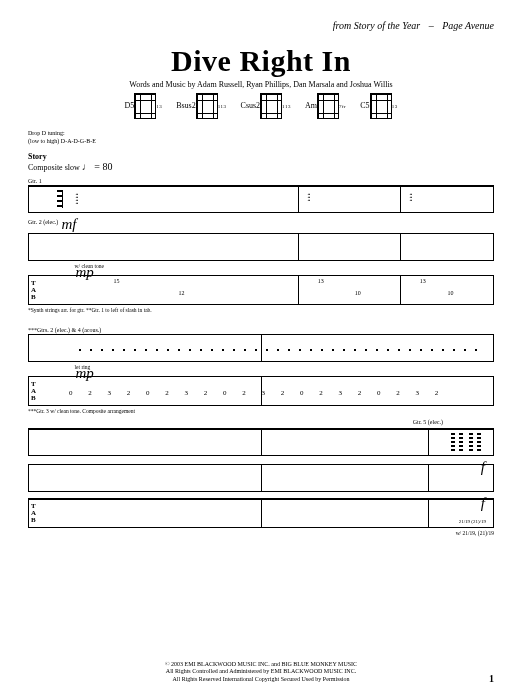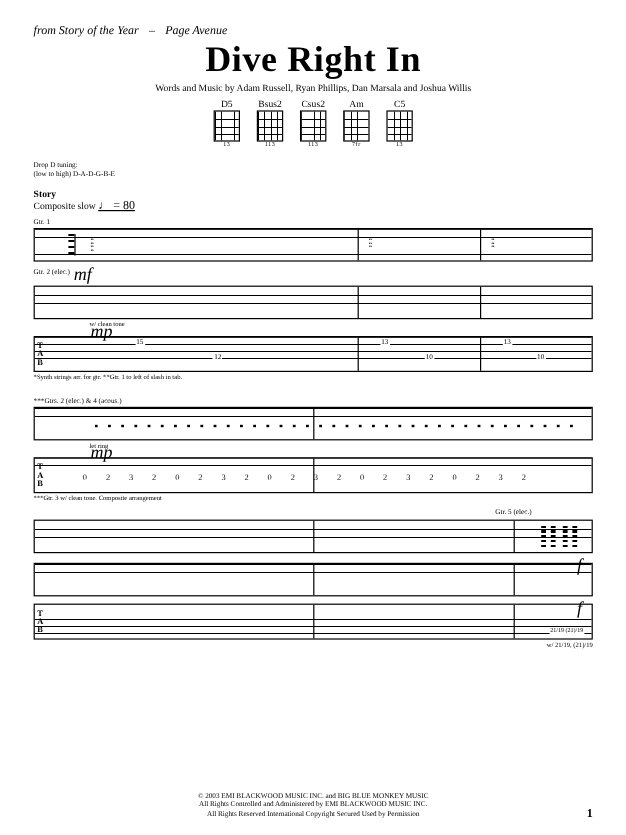--- a/index.html
+++ b/index.html
@@ -6,39 +6,39 @@
   body {
     width: 522px;
     height: 696px;
     background: #fff;
     font-family: Georgia, 'Times New Roman', serif;
     color: #000;
     position: relative;
     padding: 20px 28px 18px 28px;
     font-size: 8px;
   }
-  .source-line { text-align: left; font-size: 10px; font-style: italic; margin-bottom: 2px; }
+  .source-line { text-align: right; font-size: 10px; font-style: italic; margin-bottom: 13px; }
   .source-line .dash { font-style: normal; margin: 0 6px; }
   .title { text-align: center; font-size: 30px; font-weight: bold; margin-bottom: 2px; letter-spacing: 0.5px; }
   .credits { text-align: center; font-size: 8px; margin-bottom: 4px; }
   .chord-row { display: flex; justify-content: center; gap: 14px; margin-bottom: 10px; }
-  .chord-box { display: flex; flex-direction: column; align-items: center; }
+  .chord-box { display: flex; flex-direction: row; align-items: center; }
   .chord-name { font-size: 8px; margin-bottom: 1px; }
   .chord-grid {
     width: 22px; height: 26px;
     background:
       repeating-linear-gradient(to right, #000 0, #000 0.6px, transparent 0.6px, transparent 5.35px),
       repeating-linear-gradient(to bottom, #000 0, #000 0.6px, transparent 0.6px, transparent 6.35px);
     border: 0.6px solid #000;
     position: relative;
   }
   .chord-fingering { font-size: 5px; margin-top: 1px; letter-spacing: 0.5px; }
   .tuning-line { font-size: 6px; margin-bottom: 6px; line-height: 1.4; }
   .tempo-line { font-size: 8px; margin-bottom: 6px; }
-  .tempo-line .note { font-size: 10px; text-decoration: underline; }
+  .tempo-line .note { font-size: 10px; }
   .system { position: relative; margin-bottom: 14px; }
   .chord-labels { position: relative; height: 10px; font-size: 8px; }
   .chord-labels span { position: absolute; }
   .staff {
     height: 28px;
     border: 0.5px solid #000;
     border-left: 1px solid #000;
     border-right: 1px solid #000;
     background:
       repeating-linear-gradient(to bottom, #000 0, #000 0.5px, transparent 0.5px, transparent 6.875px);

